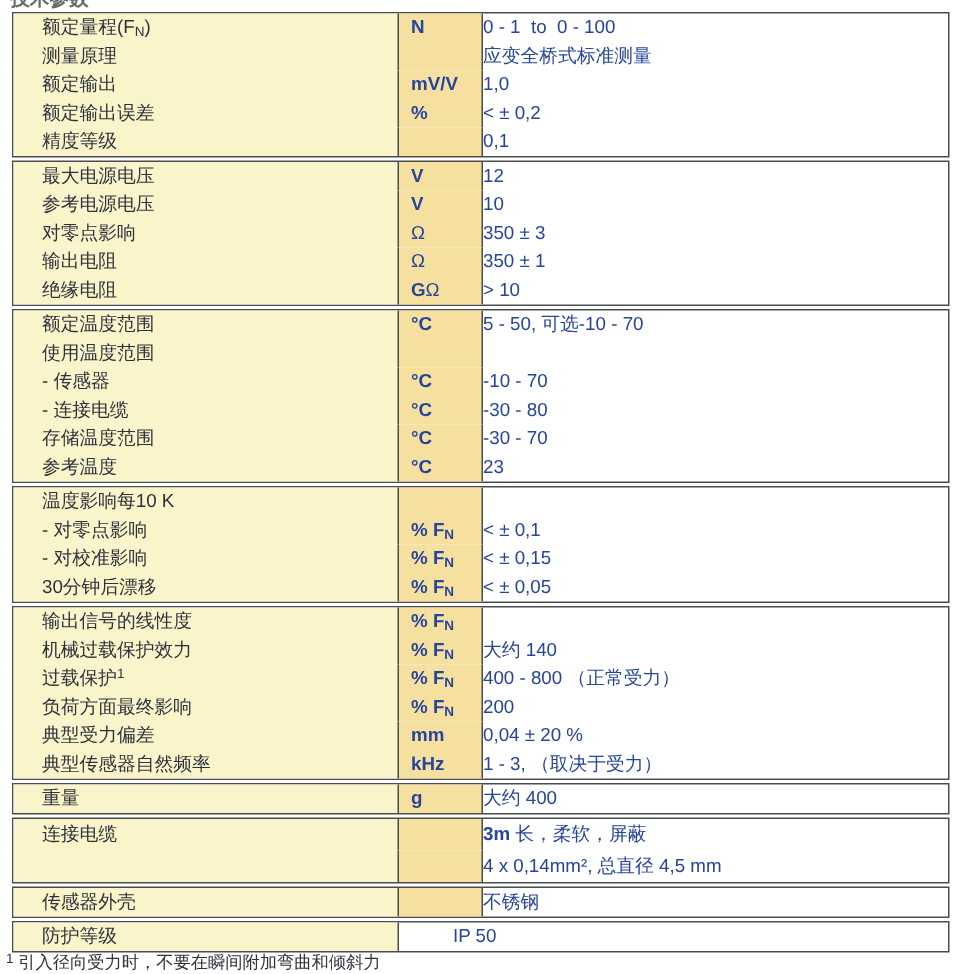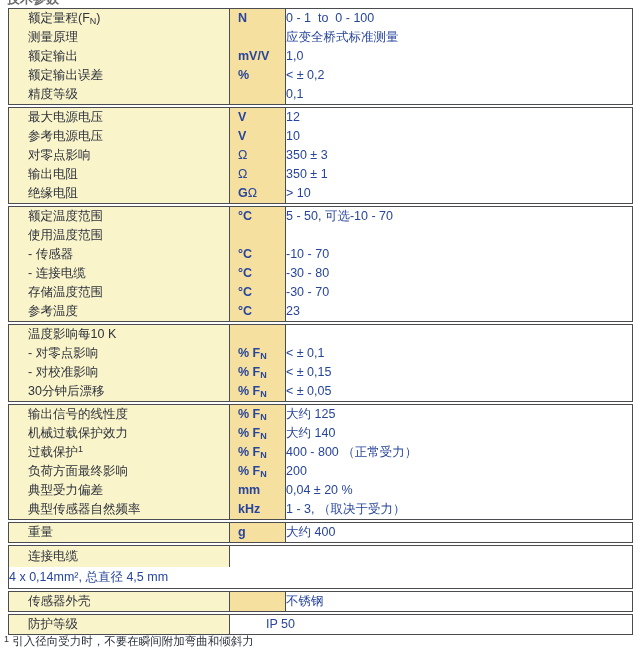--- a/index.html
+++ b/index.html
@@ -9,24 +9,24 @@
   }
   .clipped-heading{
     position:absolute;top:-10px;left:7px;font-size:13px;font-weight:bold;color:#6a6a6a;
     white-space:pre;
   }
   .spec-table{position:absolute;top:8px;left:8px;width:625px;}
   .section{
     border:1px solid #4b4c4f;margin-bottom:2px;background:#ffffff;
   }
   .row{display:flex;height:19px;line-height:19px;}
-  .section.tall .row{height:21px;line-height:21px;flex-direction:column;}
+  .section.tall .row{height:21px;line-height:21px;}
   .cell{box-sizing:border-box;overflow:hidden;}
   .label-cell{
-    width:221px;background:#faf4cb;border-right:1px solid #4b4c4f;
+    width:257px;background:#faf4cb;border-right:1px solid #4b4c4f;
     padding-left:19px;font-size:12.5px;color:#2d323c;
   }
   .unit-cell{
     width:56px;background:#f6e0a0;border-right:1px solid #4b4c4f;
     padding-left:8px;font-size:12.5px;color:#27459b;
   }
   .value-cell{
     flex:1;font-size:12.5px;color:#27459b;white-space:pre;
   }
   .value-cell.merged{padding-left:36px;}
@@ -153,21 +153,20 @@
         <div class="row">
           <div class="cell label-cell"><span>30分钟后漂移</span><span class="subsm"></span><span></span><span class="supsm"></span></div>
           <div class="cell unit-cell"><span class="ub">% F</span><span class="ub subsm">N</span><span class="ul"></span></div>
           <div class="cell value-cell"><span class="vb"></span><span>&lt; ± 0,05</span></div>
         </div>
       </div>
       <div class="section">
         <div class="row">
           <div class="cell label-cell"><span>输出信号的线性度</span><span class="subsm"></span><span></span><span class="supsm"></span></div>
           <div class="cell unit-cell"><span class="ub">% F</span><span class="ub subsm">N</span><span class="ul"></span></div>
-          <div class="cell value-cell"><span class="vb"></span><span>大约 125</span></div>
         </div>
         <div class="row">
           <div class="cell label-cell"><span>机械过载保护效力</span><span class="subsm"></span><span></span><span class="supsm"></span></div>
           <div class="cell unit-cell"><span class="ub">% F</span><span class="ub subsm">N</span><span class="ul"></span></div>
           <div class="cell value-cell"><span class="vb"></span><span>大约 140</span></div>
         </div>
         <div class="row">
           <div class="cell label-cell"><span>过载保护</span><span class="subsm"></span><span></span><span class="supsm">1</span></div>
           <div class="cell unit-cell"><span class="ub">% F</span><span class="ub subsm">N</span><span class="ul"></span></div>
           <div class="cell value-cell"><span class="vb"></span><span>400 - 800 （正常受力）</span></div>

